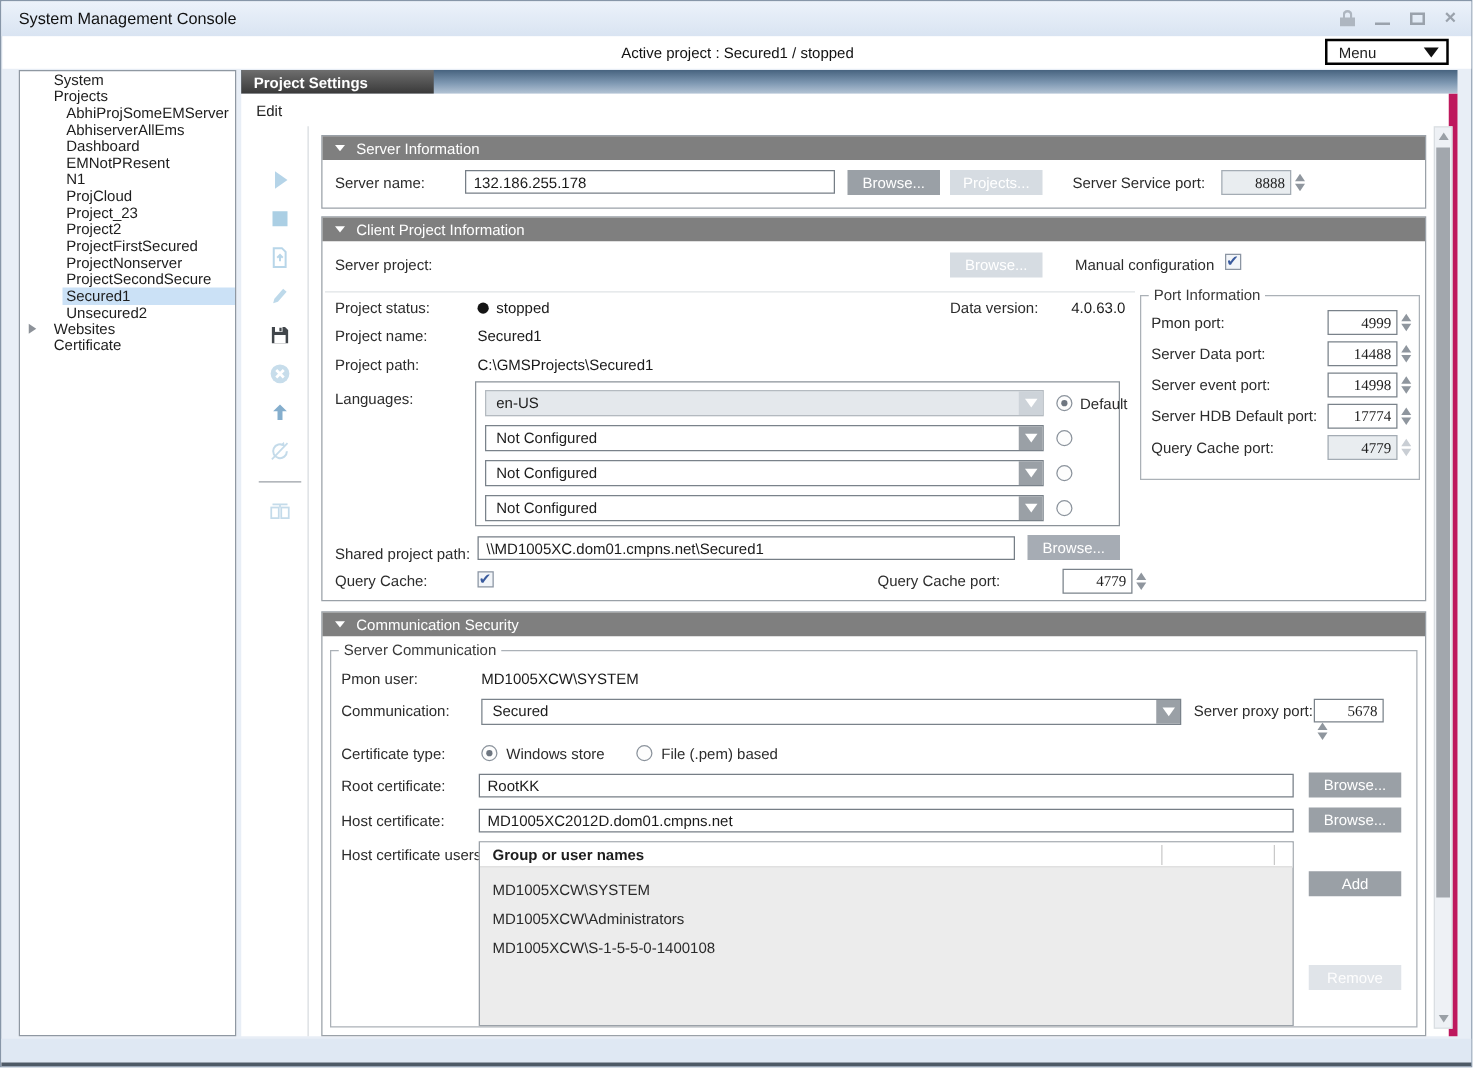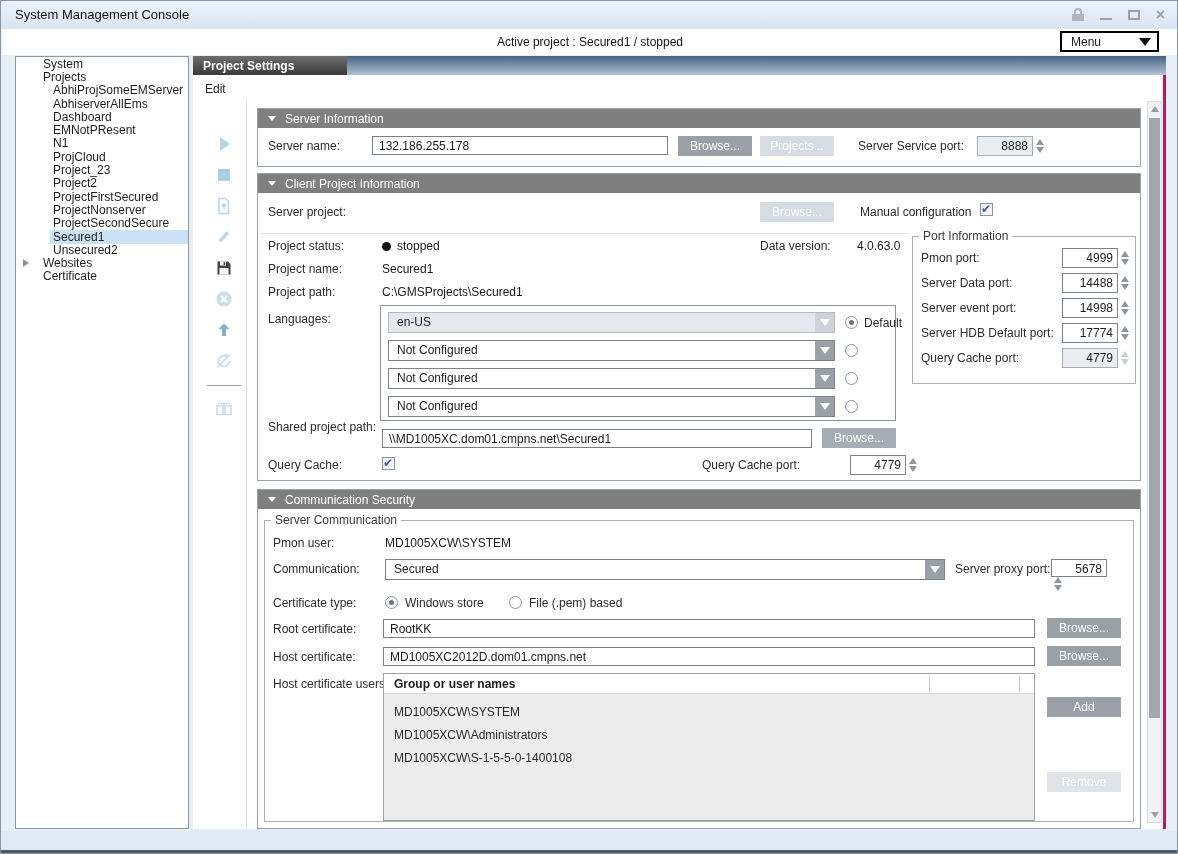--- a/index.html
+++ b/index.html
@@ -38,21 +38,21 @@
   .lvl1 { padding-left:34px; }
   .tree-row.selected .t-fill { flex:1; background:#cbe1f6; }
   .t-fill { display:flex; }
 
   
   .tabstrip { position:absolute; left:192px; top:55px; width:973px; height:19px;
     background:linear-gradient(180deg,#47637f 0%,#7e98b2 55%,#b4c4d5 100%); }
   .tab { position:absolute; left:0; top:0; width:154px; height:19px;
     background:linear-gradient(180deg,#6e6e6e,#393939); color:#fff; font-weight:bold;
     display:flex; align-items:center; padding-left:10px; }
-  .content { position:absolute; left:192px; top:74px; width:973px; height:754px; background:#fff; border-right:3px solid #be185d; }
+  .content { position:absolute; left:192px; top:74px; width:973px; height:754px; background:#fff; border-right:7px solid #be185d; }
   .edit-menu { position:absolute; left:12px; top:7px; color:#222; }
 
   
   .toolbar { position:absolute; left:8px; top:26px; bottom:0; width:46px; border-right:1px solid #d8dce0;
     display:flex; flex-direction:column; align-items:center; padding-top:32px; gap:9px; }
   .tb-btn { width:24px; height:22px; display:flex; align-items:center; justify-content:center; }
   .tb-sep { width:34px; border-top:1px solid #9aa0a6; margin:4px 0 2px; }
 
   
   .sections { position:absolute; left:64px; top:0; width:884px; }
@@ -60,21 +60,21 @@
   .sec-hdr { height:19px; background:#7f7f7f; color:#fff; display:flex; align-items:center; padding-left:10px; gap:9px; }
   .tri-dn-white { width:0; height:0; border-left:4px solid transparent; border-right:4px solid transparent; border-top:5px solid #fff; }
   .lab { position:absolute; color:#2c2c2c; white-space:nowrap; }
   .val { position:absolute; color:#1a1a1a; white-space:nowrap; }
   .txt { position:absolute; height:19px; border:1px solid #767e86; background:#fff; font-family:inherit; font-size:12px; padding:0 6px; color:#1a1a1a; }
   .btn { position:absolute; width:74px; height:20px; background:#9aa0a6; color:#fff; display:flex; align-items:center; justify-content:center; font-size:12px; cursor:default; }
   .btn.dim { background:#d6dce2; }
   .btn.lite { background:#a6acb4; }
   .btn.ghost { background:#e0e4e9; color:#fdfdfd; }
 
-  .spin { position:absolute; display:flex; height:20px; align-items:stretch; }
+  .spin { position:absolute; display:flex; height:20px; align-items:stretch;font-family:Liberation Serif, serif; }
   .spin .sval { width:56px; border:1px solid #7a828a; background:#fff; text-align:right; padding:2px 4px 0 0; }
   .spin.off .sval { background:#e9edf0; border-color:#a4acb4; }
   .sbtns { display:flex; flex-direction:column; justify-content:center; gap:2px; margin-left:3px; }
   .s-up { width:0; height:0; border-left:4px solid transparent; border-right:4px solid transparent; border-bottom:6px solid #8f969e; }
   .s-dn { width:0; height:0; border-left:4px solid transparent; border-right:4px solid transparent; border-top:6px solid #8f969e; }
   .spin.offarrows .s-up { border-bottom-color:#c9ced4; }
   .spin.offarrows .s-dn { border-top-color:#c9ced4; }
 
   .dd { position:absolute; display:flex; height:21px; border:1px solid #7a828a; background:#fff; }
   .dd .dd-val { flex:1; padding:2px 8px 0; white-space:nowrap; overflow:hidden; }
@@ -389,21 +389,21 @@
           <div class="radio" style="left:464px; top:66px;"></div>
           <div class="dd" style="left:7px; top:90px; width:447px;">
               <div class="dd-val">Not Configured</div>
               <div class="dd-btn">
                 <div class="w-tri"></div>
               </div>
             </div>
           <div class="radio" style="left:464px; top:94px;"></div>
         </div>
 
-        <div class="lab" style="left:10px; top:246px;">Shared project path:</div>
+        <div class="lab" style="left:10px; top:262px;">Shared project path:</div>
         <input class="txt" style="left: 124px; top: 255px; width: 430px;" value="\\MD1005XC.dom01.cmpns.net\Secured1">
         <div class="btn lite" style="left:564px; top:254px;">Browse...</div>
 
         <div class="lab" style="left:10px; top:284px;">Query Cache:</div>
         <div class="cb on" style="left:124px; top:283px;"></div>
         <div class="lab" style="left:444px; top:284px;">Query Cache port:</div>
         <div class="spin" style="left:592px; top:281px;">
             <div class="sval">4779</div>
             <div class="sbtns">
               <div class="s-up"></div>

